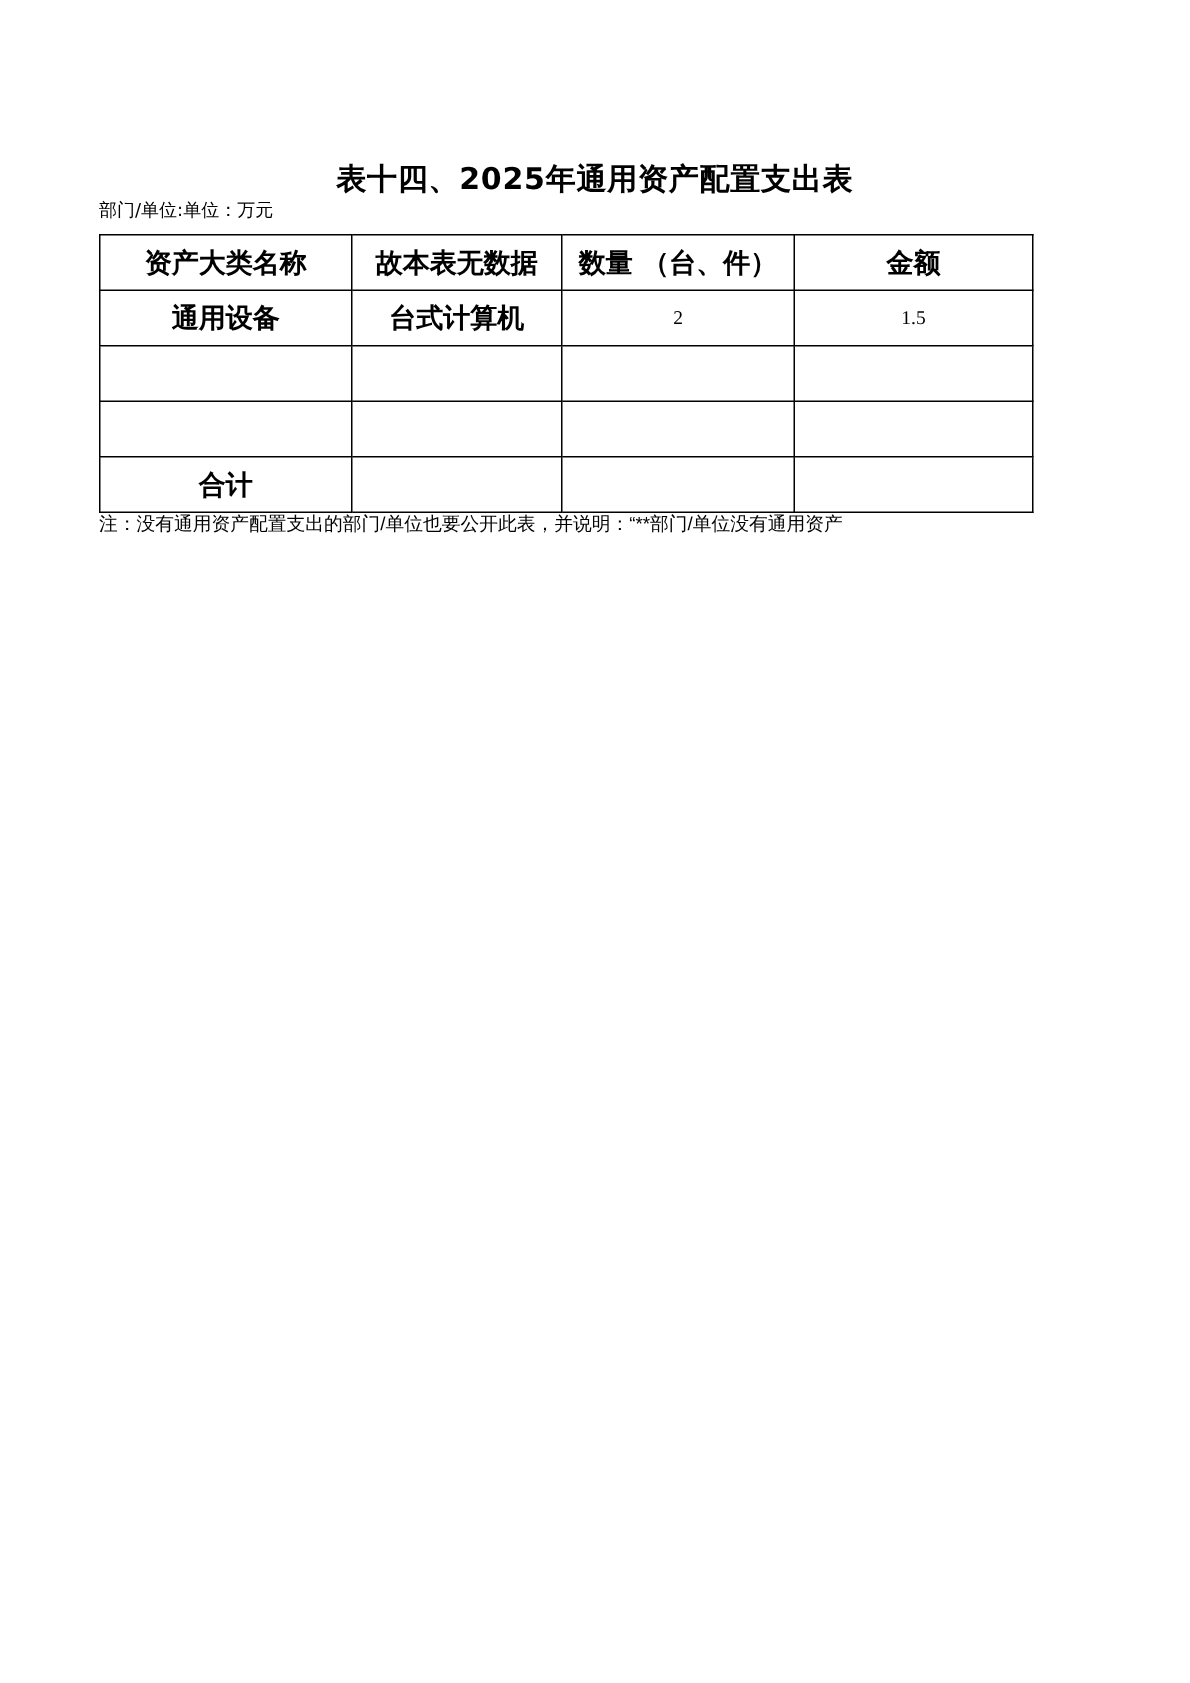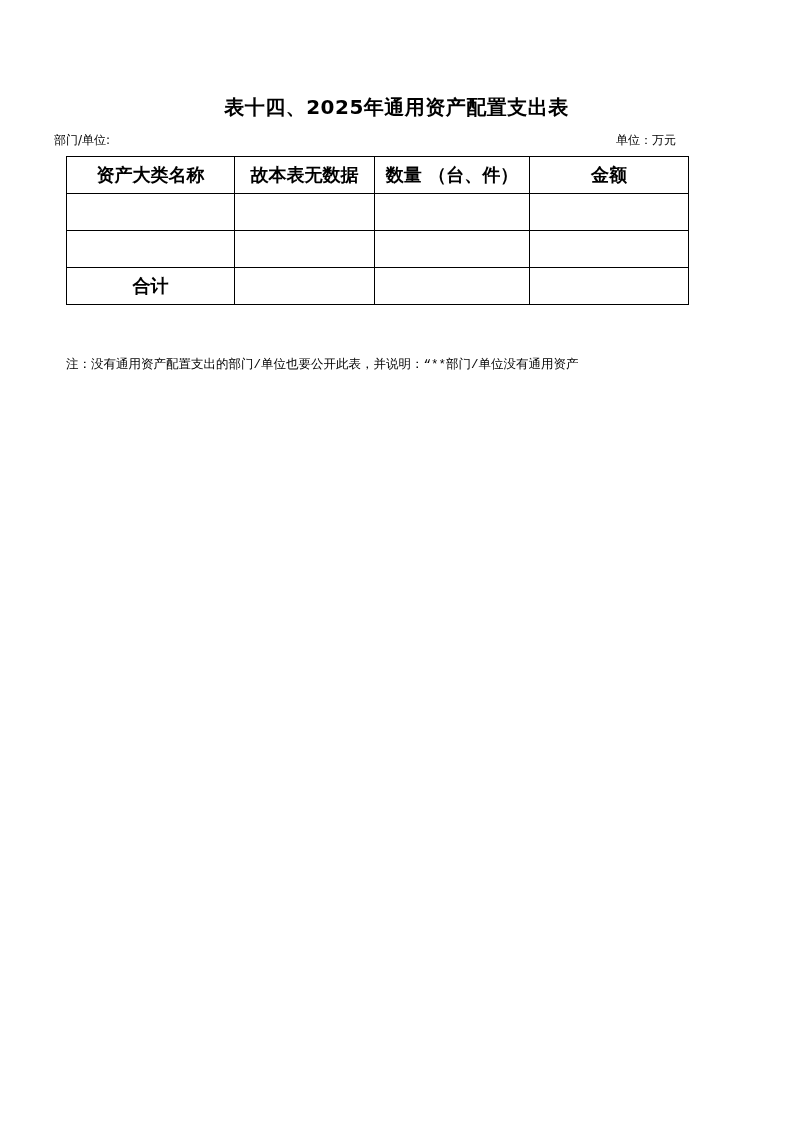--- a/index.html
+++ b/index.html
@@ -15,36 +15,36 @@
     -webkit-font-smoothing: antialiased;
   }
   .page {
     position: relative;
     width: 793px;
     height: 1122px;
     box-sizing: border-box;
   }
   .title {
     position: absolute;
-    top: 94px;
+    top: 106px;
     left: 0;
     width: 793px;
     text-align: center;
     font-size: 20px;
     font-weight: bold;
     letter-spacing: 0.5px;
     font-family: "DejaVu Sans", "Liberation Sans", sans-serif;
   }
   .meta-row {
     position: absolute;
     top: 132px;
-    left: 54px;
+    left: 66px;
     width: 622px;
     display: flex;
-    justify-content: space-between;
+    justify-content: flex-start;
     align-items: baseline;
     font-size: 12px;
     font-family: "DejaVu Sans", "Liberation Sans", sans-serif;
   }
   .meta-left, .meta-right {
     white-space: nowrap;
   }
   table.asset-table {
     position: absolute;
     top: 156px;
@@ -67,26 +67,26 @@
     font-weight: normal;
     font-family: "Liberation Serif", "DejaVu Serif", serif;
     font-size: 13px;
   }
   col.c1 { width: 168px; }
   col.c2 { width: 140px; }
   col.c3 { width: 155px; }
   col.c4 { width: 159px; }
   .note {
     position: absolute;
-    top: 356px;
+    top: 340px;
     left: 66px;
     width: 630px;
     font-size: 12.5px;
     line-height: 1.55;
-    font-family: Liberation Mono, monospace;
+    font-family: Liberation Sans, sans-serif;
     text-align: justify;
   }
   .note .line2 {
     display: block;
     text-indent: 14px;
   }
 </style>
 </head>
 <body>
 
@@ -109,20 +109,26 @@
     <thead>
       <tr>
         <th>资产大类名称</th>
         <th>故本表无数据</th>
         <th>数量 （台、件）</th>
         <th>金额</th>
       </tr>
     </thead>
     <tbody>
       <tr>
+        <td>通用设备</td>
+        <td>台式计算机</td>
+        <td class="num">2</td>
+        <td class="num">1.5</td>
+      </tr>
+      <tr>
         <td></td>
         <td></td>
         <td class="num"></td>
         <td class="num"></td>
       </tr>
       <tr>
         <td></td>
         <td></td>
         <td class="num"></td>
         <td class="num"></td>

